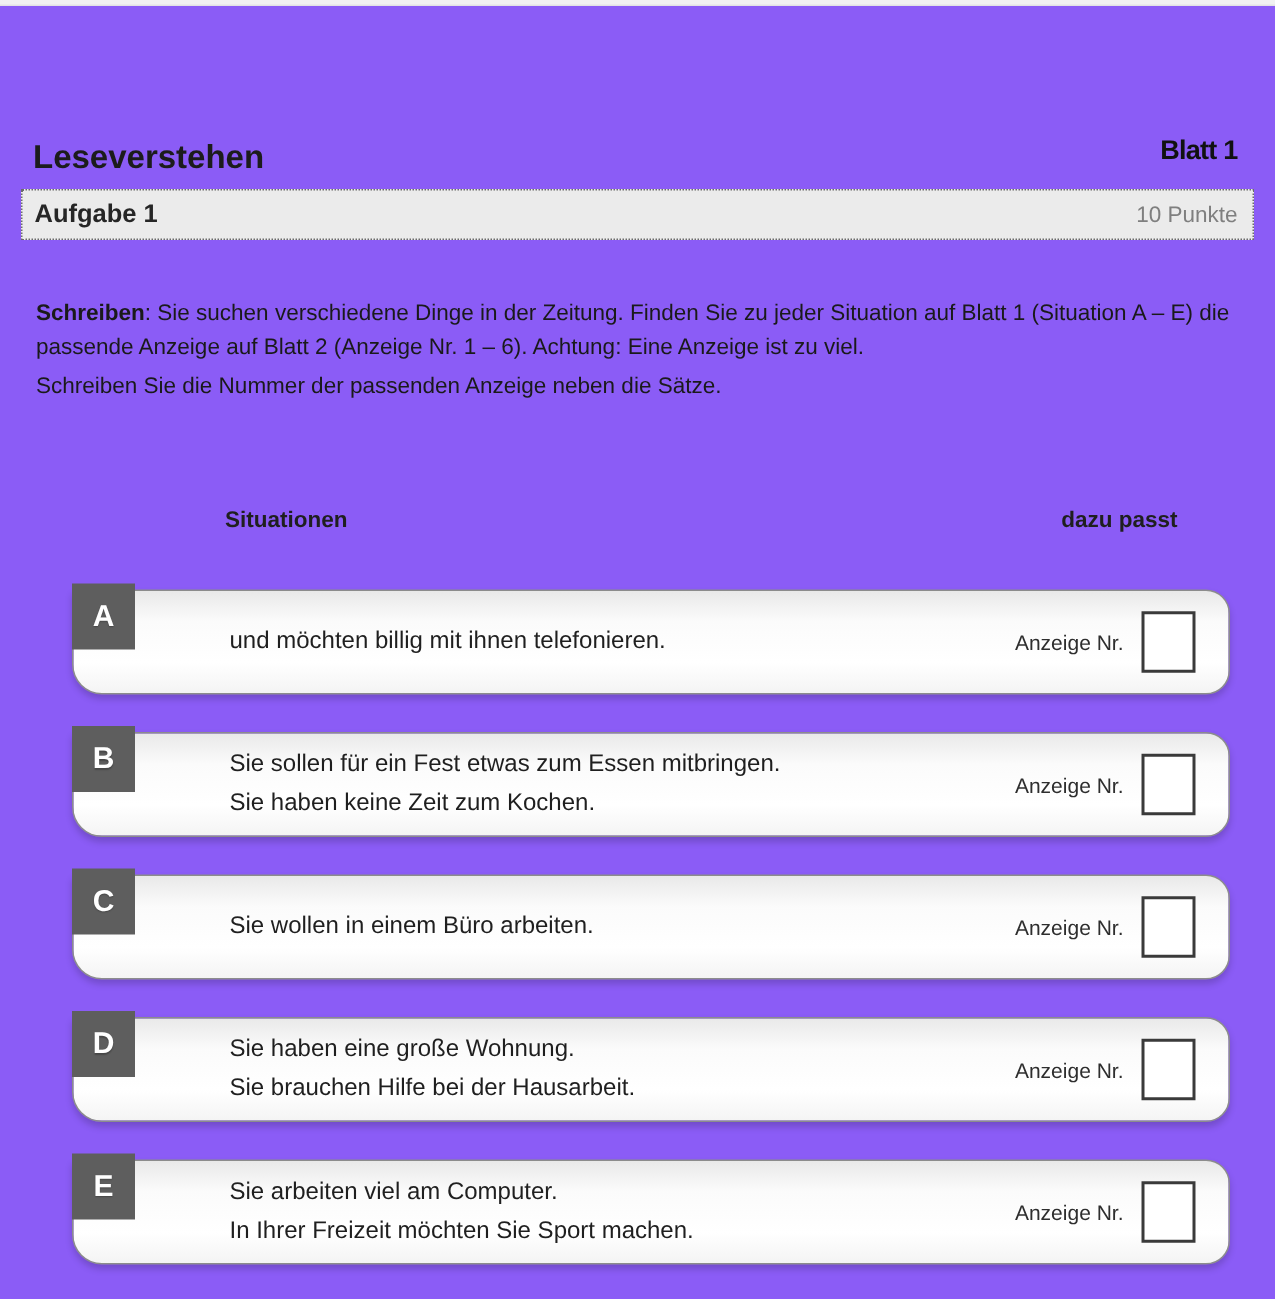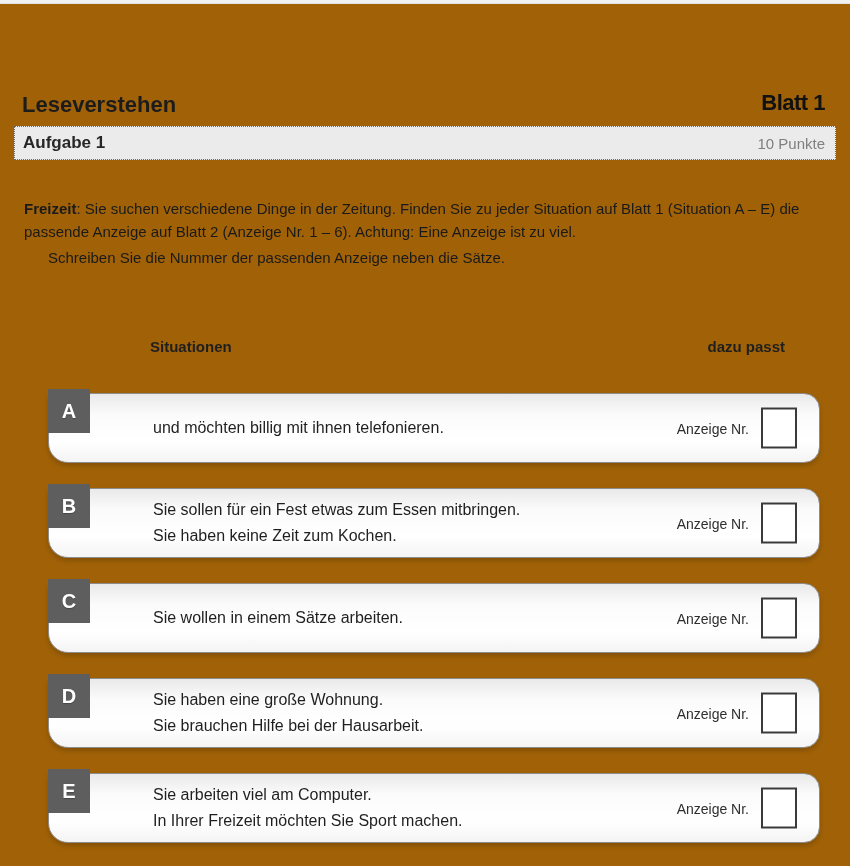--- a/index.html
+++ b/index.html
@@ -2,53 +2,53 @@
 <html><head>
 <meta charset="utf-8">
 <style>
   * { margin: 0; padding: 0; box-sizing: border-box; }
   html, body { background: #ffffff; }
   body { font-family: "Liberation Sans", "DejaVu Sans", sans-serif; color: #1f1f1f; }
   .page {
     position: relative;
     width: 850px;
     height: 866px;
-    background: #a16207;
+    background: #8b5cf6;
     overflow: hidden;
   }
   .top-strip {
     position: absolute; top: 0; left: 0; right: 0;
     height: 4px; background: #f1f1f2; border-bottom: 1px solid #e3e3e5;
   }
   .doc-title {
     position: absolute; left: 22px; top: 92px;
     font-size: 22px; font-weight: bold; color: #1c1c1c;
   }
   .sheet-label {
     position: absolute; right: 25px; top: 90px;
-    font-size: 22px; font-weight: bold; color: #111111;
+    font-size: 18px; font-weight: bold; color: #111111;
     letter-spacing: -0.5px;
     margin-left: 33px;
   }
   .task-bar {
     position: absolute; left: 14px; right: 14px; top: 126px;
     height: 34px;
     background: #ebebeb;
     border: 1px dotted #6b6b6b;
     display: flex; align-items: center; justify-content: space-between;
     padding: 0 10px 0 8px;
     gap: 36px;
   }
   .task-label { font-size: 17px; font-weight: bold; color: #262626; }
   .points-label { font-size: 15px; color: #7f7f7f; }
   .instructions {
     position: absolute; left: 24px; top: 197px; width: 806px;
     font-size: 15px; line-height: 23px; color: #1a1a1a;
   }
-  .instructions .line2 { margin-top: 3px; margin-left: 24px; }
+  .instructions .line2 { margin-top: 3px; }
   .col-headers { position: absolute; left: 0; right: 0; top: 338px; height: 20px; }
   .col-situations {
     position: absolute; left: 150px; top: 0;
     font-size: 15px; font-weight: bold; color: #1f1f1f;
   }
   .col-match {
     position: absolute; right: 65px; top: 0;
     font-size: 15px; font-weight: bold; color: #1f1f1f; margin-left: 26px;
   }
   .row-card {
@@ -96,21 +96,21 @@
 
   <div class="doc-title">Leseverstehen</div>
   <div class="sheet-label">Blatt 1</div>
 
   <div class="task-bar">
     <span class="task-label">Aufgabe 1</span>
     <span class="points-label">10 Punkte</span>
   </div>
 
   <div class="instructions">
-    <div class="line1"><b>Freizeit</b><span>: Sie suchen verschiedene Dinge in der Zeitung. Finden Sie zu jeder Situation auf Blatt 1 (Situation A – E) die passende Anzeige auf Blatt 2 (Anzeige Nr. 1 – 6). Achtung: Eine Anzeige ist zu viel.</span></div>
+    <div class="line1"><b>Schreiben</b><span>: Sie suchen verschiedene Dinge in der Zeitung. Finden Sie zu jeder Situation auf Blatt 1 (Situation A – E) die passende Anzeige auf Blatt 2 (Anzeige Nr. 1 – 6). Achtung: Eine Anzeige ist zu viel.</span></div>
     <div class="line2">Schreiben Sie die Nummer der passenden Anzeige neben die Sätze.</div>
   </div>
 
   <div class="col-headers">
     <span class="col-situations">Situationen</span>
     <span class="col-match">dazu passt</span>
   </div>
 
   <div class="row-card row-a">
     <div class="letter-badge">A</div>
@@ -131,21 +131,21 @@
     </div>
     <div class="answer-group">
       <span class="answer-label">Anzeige Nr.</span>
       <div class="answer-box"></div>
     </div>
   </div>
 
   <div class="row-card row-c">
     <div class="letter-badge">C</div>
     <div class="row-text">
-      <div>Sie wollen in einem Sätze arbeiten.</div>
+      <div>Sie wollen in einem Büro arbeiten.</div>
     </div>
     <div class="answer-group">
       <span class="answer-label">Anzeige Nr.</span>
       <div class="answer-box"></div>
     </div>
   </div>
 
   <div class="row-card row-d">
     <div class="letter-badge">D</div>
     <div class="row-text">

